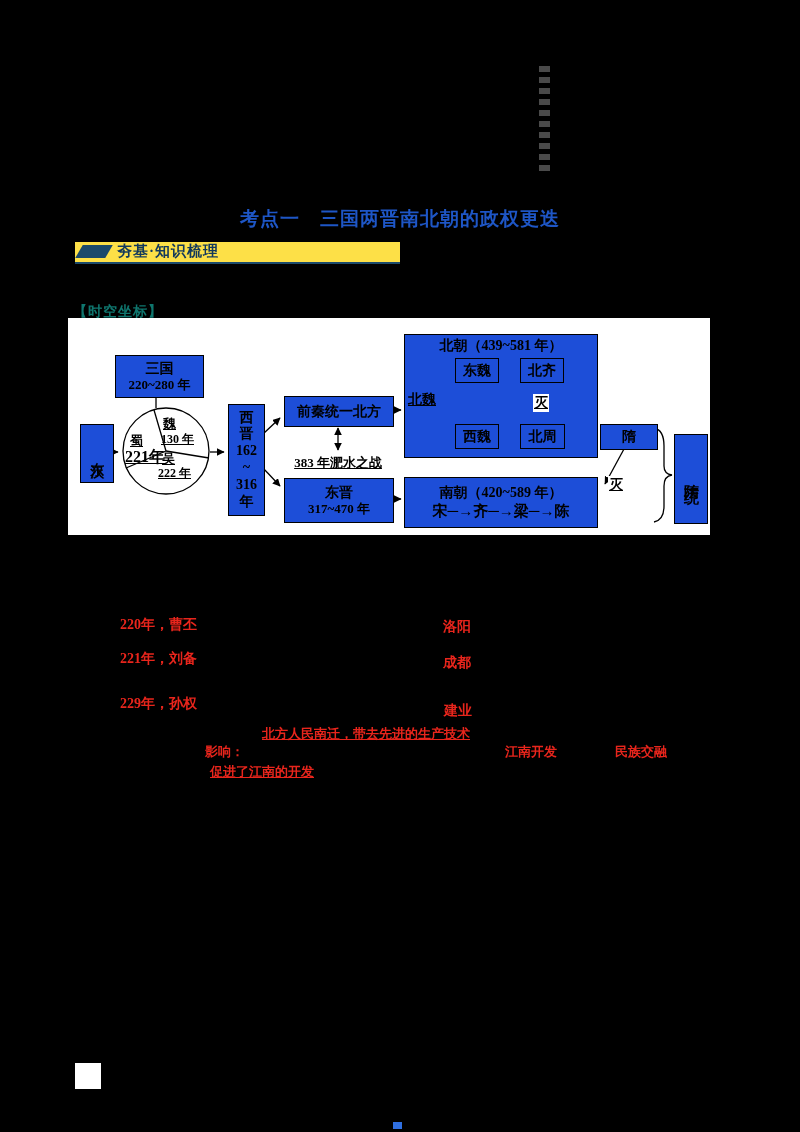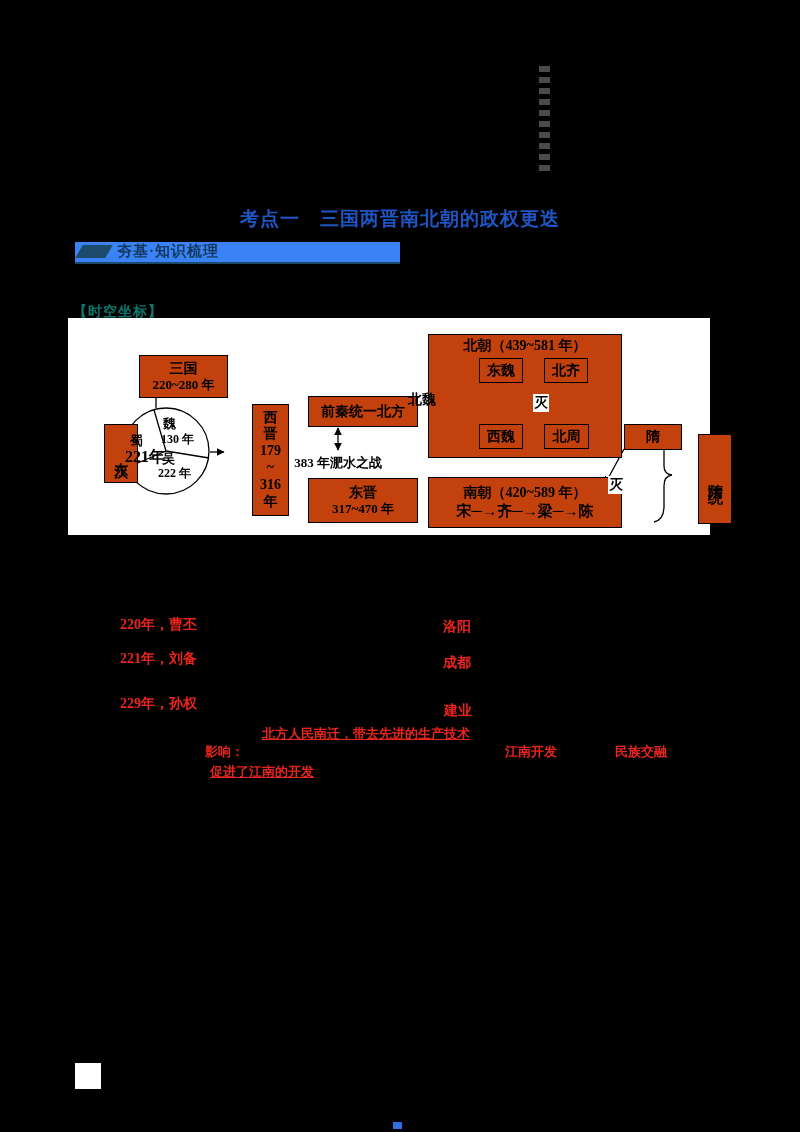--- a/index.html
+++ b/index.html
@@ -10,34 +10,34 @@
   
   .wm{left:539px;top:66px;width:14px;}
   .wm div{width:11px;height:6px;background:#4a4a4a;margin-bottom:5px;}
 
   
   .title{left:0;top:206px;width:800px;text-align:center;color:#1e56c6;
          font-size:19px;font-weight:bold;letter-spacing:1px;
          font-family:"Liberation Sans",sans-serif;}
 
   
-  .band{left:75px;top:242px;width:325px;height:20px;background:#3b82f6;
+  .band{left:75px;top:242px;width:325px;height:20px;background:#fde047;
         border-bottom:2px solid #1b4a6b;text-align:center;}
   .flag{left:4px;top:3px;width:30px;height:13px;background:#1b4a6b;transform:skewX(-30deg);}
   .bandtext{left:42px;top:0px;color:#12395c;font-weight:bold;font-size:15px;letter-spacing:1px;}
 
   .redlabel{left:73px;top:303px;color:#0f766e;font-size:14px;font-weight:bold;letter-spacing:1px;}
 
   
   .panel{left:68px;top:318px;width:642px;height:217px;background:#fff;color:#000;}
   .panel svg{position:absolute;left:0;top:0;}
-  .box{position:absolute;border:1.3px solid #000;background:#c2410c;
+  .box{position:absolute;border:1.3px solid #000;background:#1d4ed8;
        display:flex;flex-direction:column;align-items:center;justify-content:center;
-       text-align:center;font-weight:bold;font-size:14px;line-height:1.25;margin-left:24px;}
-  .txt{position:absolute;font-weight:bold;font-size:13px;white-space:nowrap;}
+       text-align:center;font-weight:bold;font-size:14px;line-height:1.25;}
+  .txt{position:absolute;font-weight:bold;font-size:13px;white-space:nowrap;text-decoration:underline;}
   .vert{writing-mode:vertical-rl;text-orientation:upright;}
   .mie{background:#fff;padding:0 1px;font-size:14px;}
 
   
   .red{position:absolute;color:#e8251c;font-weight:bold;font-size:14px;white-space:nowrap;}
   .red.small{font-size:13px;}
   .red.ul{text-decoration:underline;text-decoration-color:#e8251c;}
 
   .whitebox{left:75px;top:1063px;width:26px;height:26px;background:#fff;}
   .bluedash{left:393px;top:1122px;width:9px;height:7px;background:#2f6fe0;}
@@ -126,21 +126,21 @@
     <div class="txt" style="left:95px;top:97px;">魏</div>
     <div class="txt" style="left:93px;top:113px;font-size:12px;">130 年</div>
     <div class="txt" style="left:62px;top:114px;">蜀</div>
     <div class="txt" style="left:57px;top:129px;font-size:16px;">221年</div>
     <div class="txt" style="left:94px;top:132px;">吴</div>
     <div class="txt" style="left:90px;top:147px;font-size:12px;">222 年</div>
 
     <div class="box" style="left:160px;top:86px;width:35px;height:110px;line-height:1.2;font-size:14px;">
       <div>西</div>
       <div>晋</div>
-      <div>179</div>
+      <div>162</div>
       <div>~</div>
       <div>316</div>
       <div>年</div>
     </div>
 
     <div class="box" style="left:216px;top:78px;width:108px;height:29px;">前秦统一北方</div>
 
     <div class="txt" style="left:216px;top:136px;width:108px;text-align:center;">383 年淝水之战</div>
 
     <div class="box" style="left:216px;top:160px;width:108px;height:43px;">

